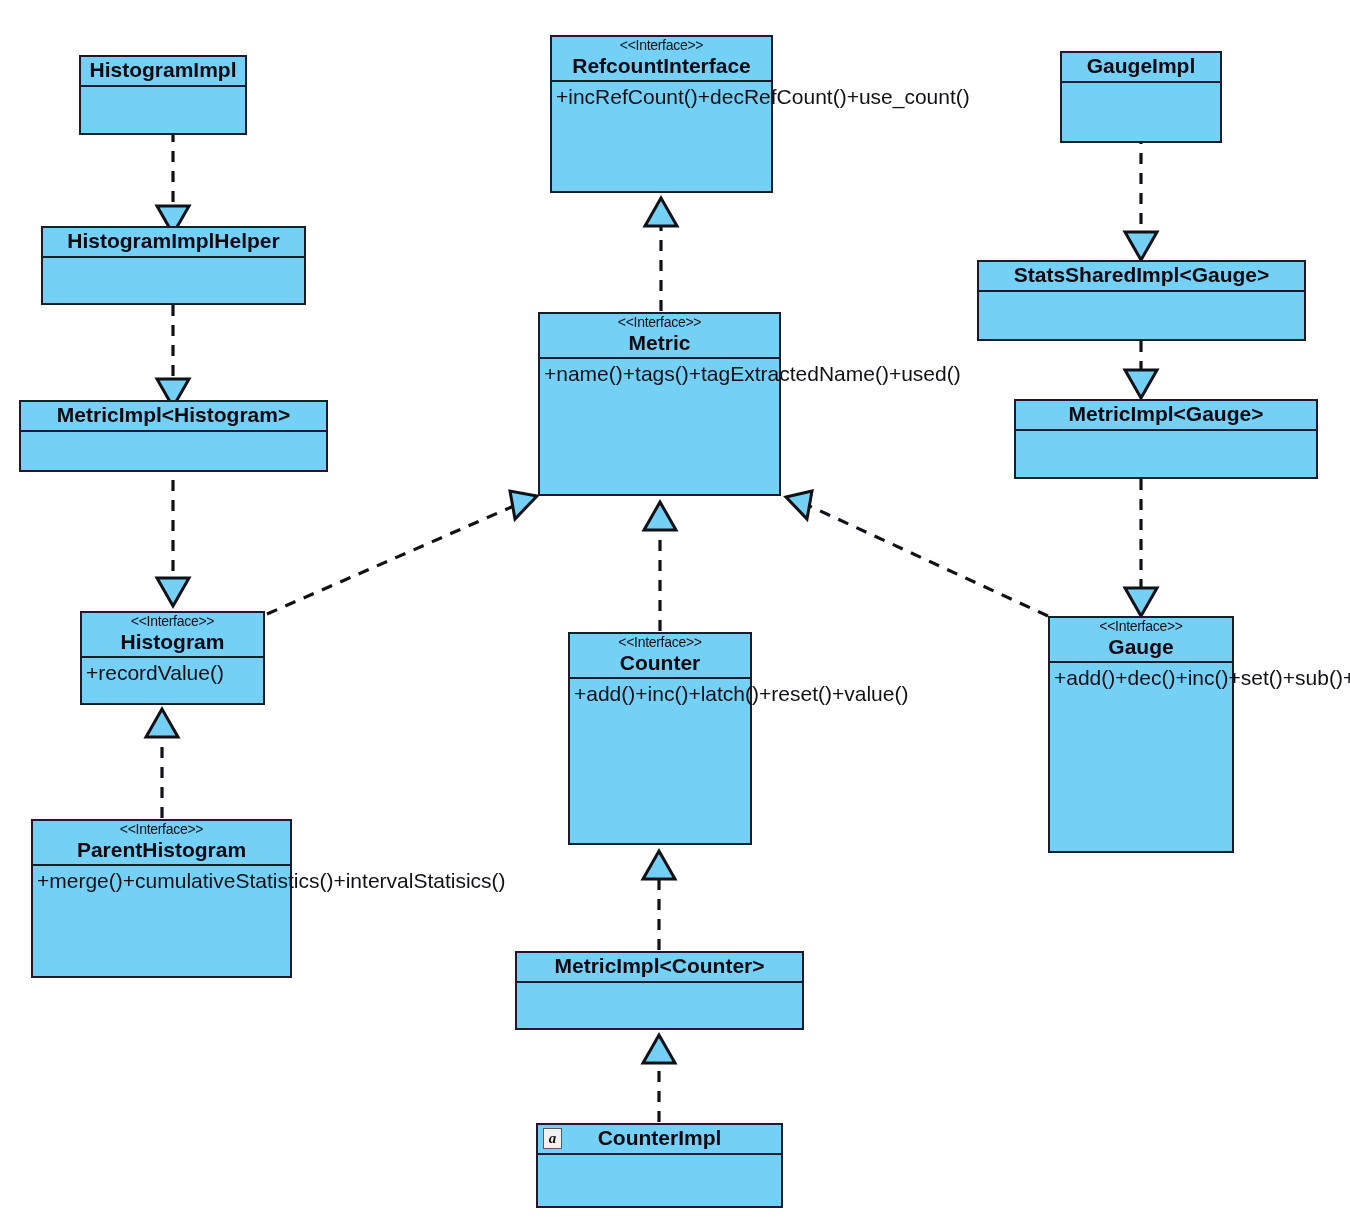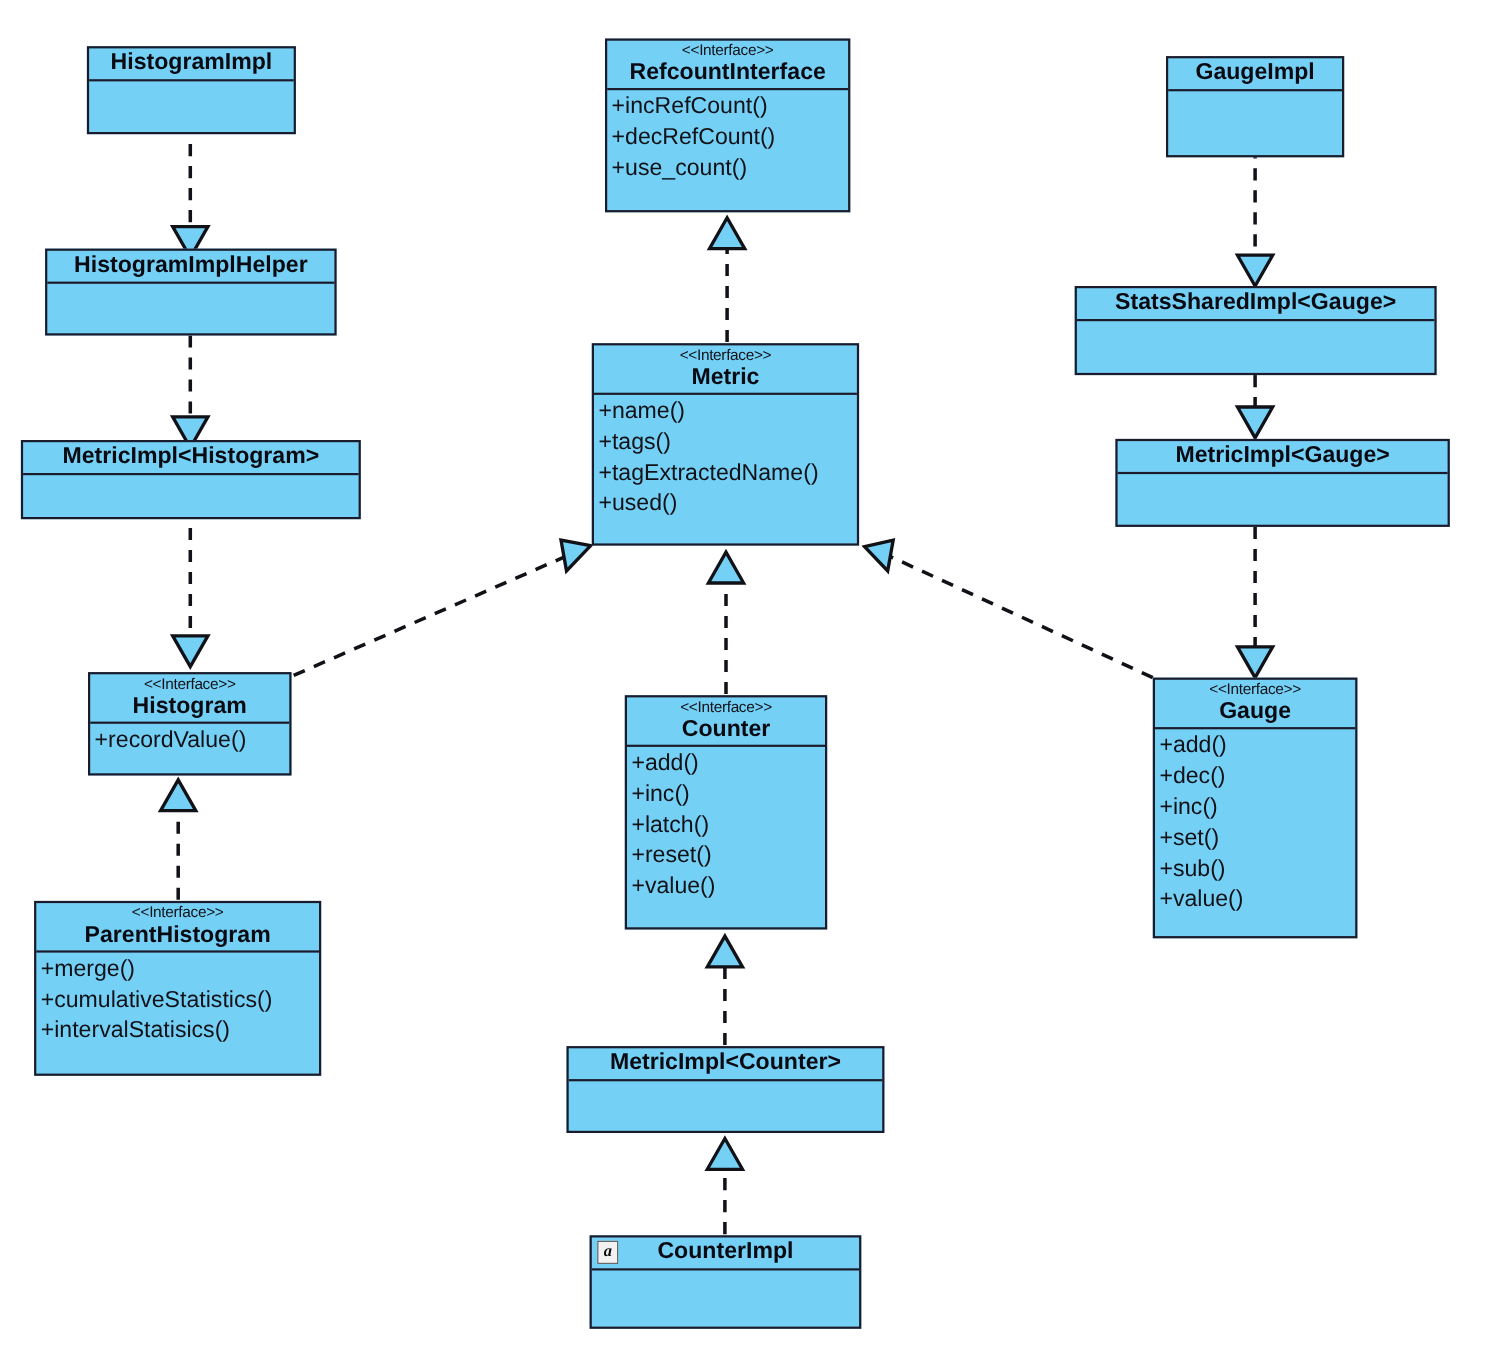--- a/index.html
+++ b/index.html
@@ -53,21 +53,21 @@
     font-size: 21px;
     font-weight: bold;
     color: #0a0a12;
     white-space: nowrap;
   }
   .class-body {
     flex: 1 1 auto;
     box-sizing: border-box;
     padding: 1px 4px 2px 4px;
     display: flex;
-    flex-direction: column;
+    flex-direction: row;
     justify-content: flex-start;
   }
   .member {
     display: block;
     font-size: 21px;
     color: #111118;
     line-height: 1.33;
     white-space: nowrap;
   }
   .empty-body {
@@ -152,21 +152,21 @@
       <polygon points="643,1063 675,1063 659,1035"></polygon>
 
       <polygon points="1125,232 1157,232 1141,260"></polygon>
 
       <polygon points="1125,370 1157,370 1141,398"></polygon>
 
       <polygon points="1125,588 1157,588 1141,616"></polygon>
     </g>
   </svg>
 
-  <div class="uml-class" style="left:79px; top:42px; width:190px; height:80px;">
+  <div class="uml-class" style="left:79px; top:55px; width:168px; height:80px;">
     <div class="class-header">
       <span class="class-name">HistogramImpl</span>
     </div>
     <div class="class-body empty-body"></div>
   </div>
 
   <div class="uml-class" style="left:41px; top:226px; width:265px; height:79px;">
     <div class="class-header">
       <span class="class-name">HistogramImplHelper</span>
     </div>

